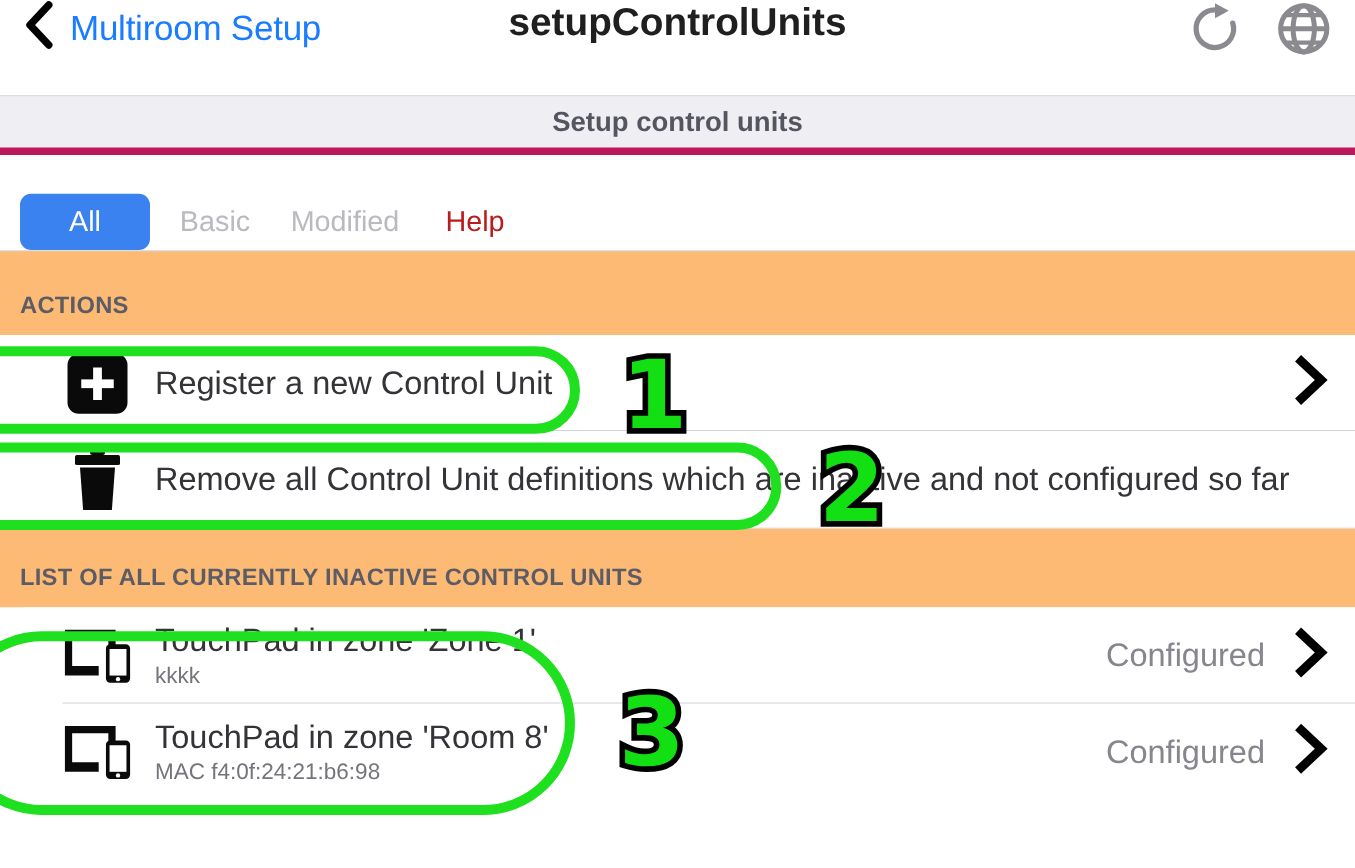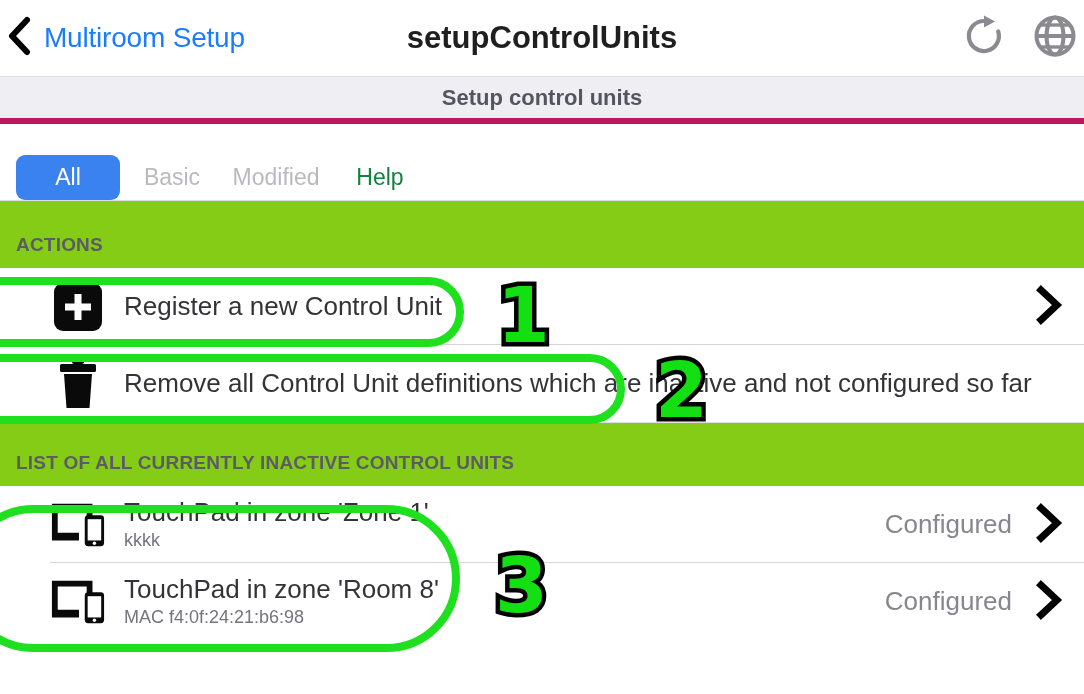--- a/index.html
+++ b/index.html
@@ -17,22 +17,22 @@
     height: 694px;
     background: #ffffff;
   }
 
   
   .navbar {
     position: relative;
     height: 76px;
     background: #ffffff;
     display: flex;
-    align-items: center;
-    padding: 0 6px;
+    align-items: flex-start;
+    padding: 0 18px;
   }
   .nav-back {
     display: flex;
     align-items: center;
     gap: 12px;
     cursor: pointer;
   }
   .nav-back-chevron { display: block; }
   .nav-back-label {
     color: #1a7cff;
@@ -90,25 +90,25 @@
     width: 104px;
     text-align: center;
     border-radius: 9px;
     cursor: pointer;
     color: #b9b9bf;
   }
   .tab.active {
     background: #3a82f0;
     color: #ffffff;
   }
-  .tab.plain { color: #15803d; }
+  .tab.plain { color: #b91c1c; }
 
   
   .section-head {
-    background: #84cc16;
+    background: #fdba74;
     border-top: 1px solid #dedee3;
     display: flex;
     align-items: flex-end;
     padding: 0 16px 12px 16px;
   }
   .section-head.actions { height: 68px; }
   .section-head.list { height: 64px; text-align: right; }
   .section-head-text {
     font-size: 19px;
     font-weight: bold;

